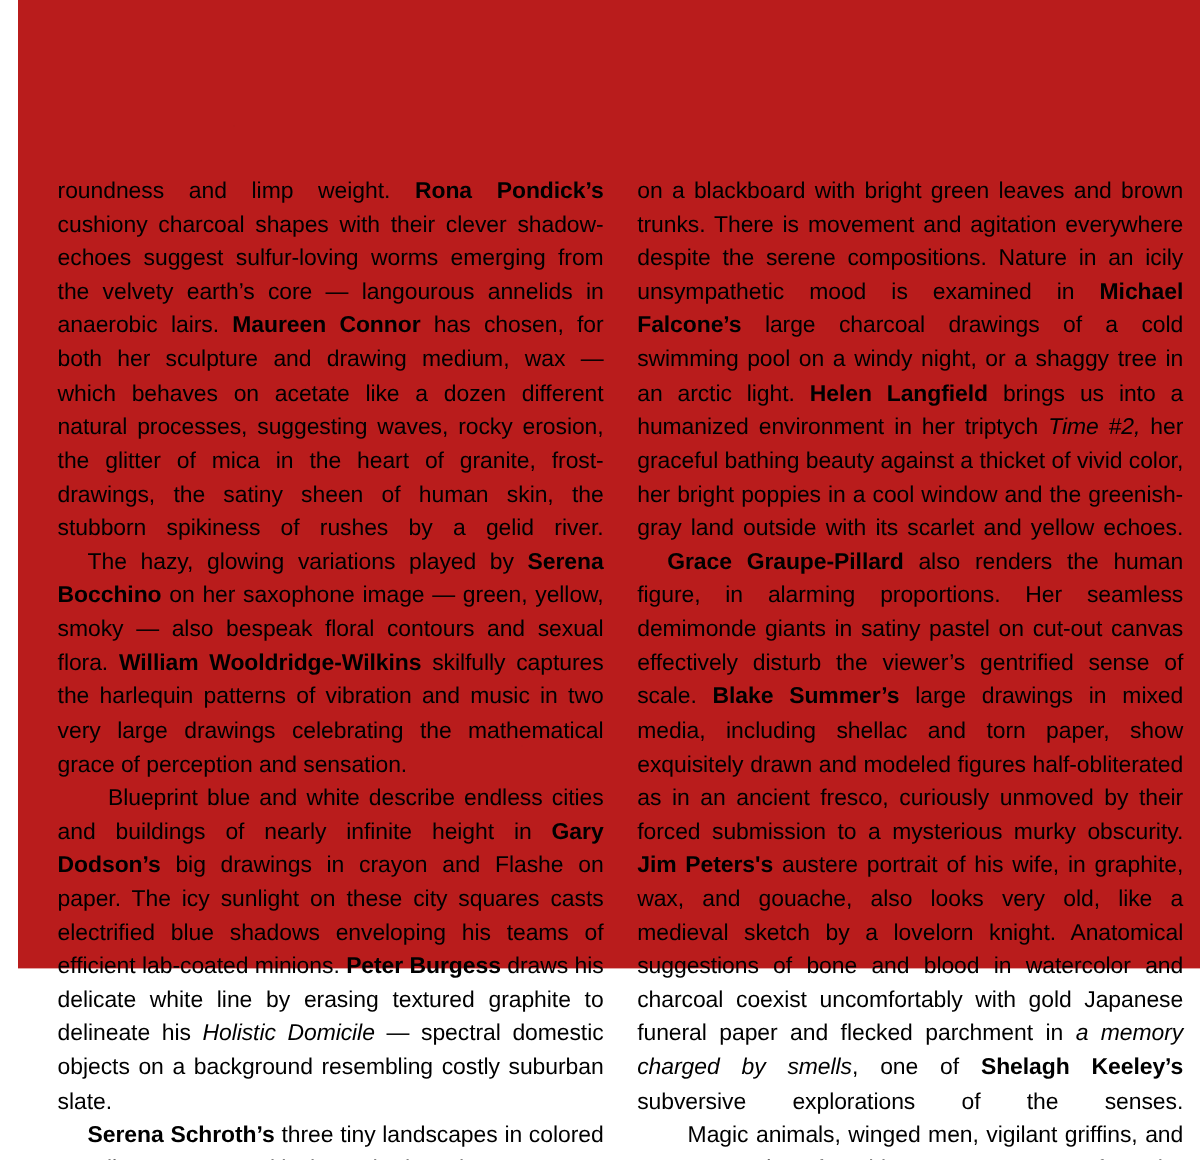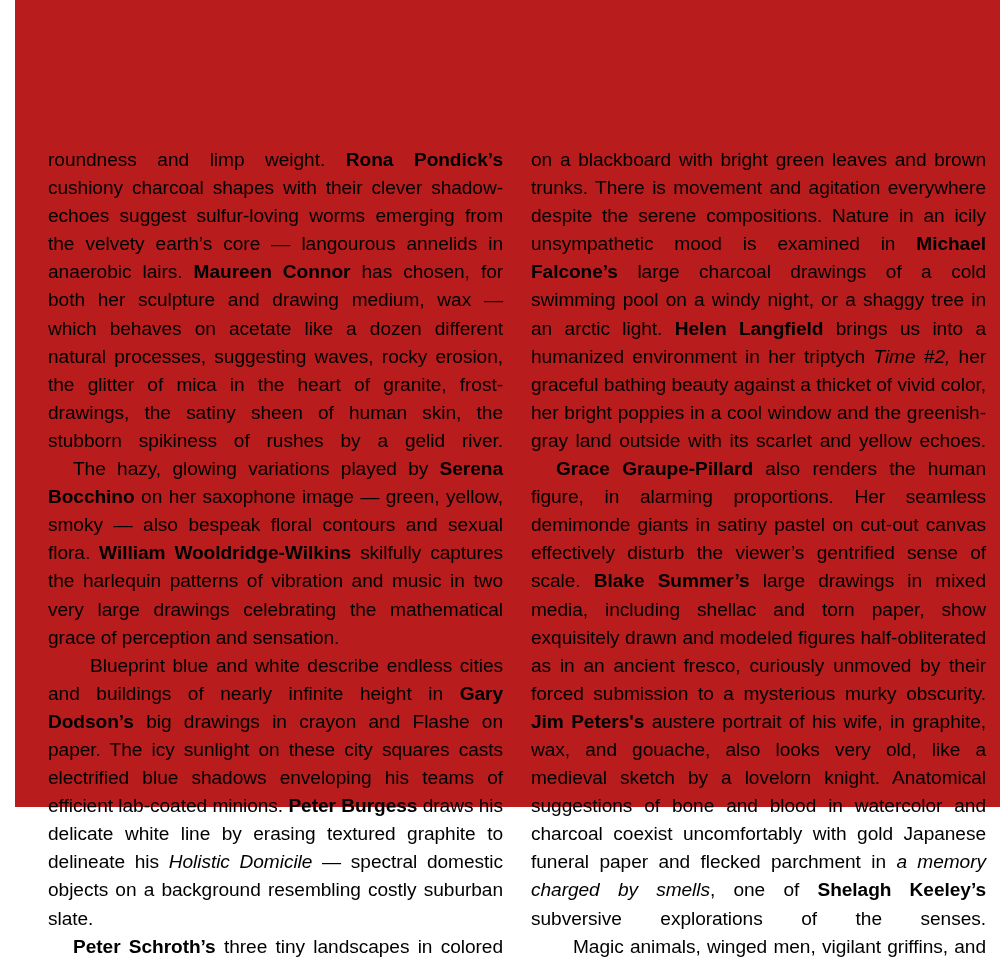--- a/index.html
+++ b/index.html
@@ -80,21 +80,21 @@
 </head>
 <body>
 
 <div class="page">
   <div class="columns">
 
     <div class="column">
         <p class="para runon" id="p-left-1"><span>roundness and limp weight.  </span><b>Rona Pondick’s</b><span> cushiony charcoal shapes with their clever shadow-echoes suggest sulfur-loving worms emerging from the velvety earth’s core — langourous annelids in anaerobic lairs. </span><b>Maureen Connor</b><span> has chosen, for both her sculpture and drawing medium, wax — which behaves on acetate like a dozen different natural processes, suggesting waves, rocky erosion, the glitter of mica in the heart of granite, frost-drawings, the satiny sheen of human skin, the stubborn spikiness of rushes by a gelid river.</span></p>
         <p class="para indent" id="p-left-2"><span>The hazy, glowing variations played by </span><b>Serena Bocchino</b><span> on her saxophone image — green, yellow, smoky — also bespeak floral contours and sexual flora.  </span><b>William Wooldridge-Wilkins</b><span> skilfully captures the harlequin patterns of vibration and music in two very large drawings celebrating the mathematical grace of perception and sensation.</span></p>
         <p class="para indent-wide" id="p-left-3"><span>Blueprint blue and white describe endless cities and buildings of nearly infinite height in </span><b>Gary Dodson’s</b><span> big drawings in crayon and Flashe on paper.  The icy sunlight on these city squares casts electrified blue shadows enveloping his teams of efficient lab-coated minions.  </span><b>Peter Burgess</b><span> draws his delicate white line by erasing textured graphite to delineate his </span><i>Holistic Domicile</i><span> — spectral domestic objects on a background resembling costly suburban slate.</span></p>
-        <p class="para indent runon" id="p-left-4"><b>Peter Schroth’s</b><span> three tiny landscapes in colored pencil, seen more with the rods than the cones, are like a sleepy cat’s most peaceful dreams, containing truncated trees and poles in a pointillist mist, with just a whisper of color.  </span></p>
+        <p class="para indent runon" id="p-left-4"><b>Serena Schroth’s</b><span> three tiny landscapes in colored pencil, seen more with the rods than the cones, are like a sleepy cat’s most peaceful dreams, containing truncated trees and poles in a pointillist mist, with just a whisper of color.  </span></p>
       </div>
 
     <div class="column">
         <p class="para runon" id="p-right-1"><span>on a blackboard with bright green leaves and brown trunks.  There is movement and agitation everywhere despite the serene compositions.  Nature in an icily unsympathetic mood is examined in </span><b>Michael Falcone’s</b><span> large charcoal drawings of a cold swimming pool on a windy night, or a shaggy tree in an arctic light. </span><b>Helen Langfield</b><span> brings us into a humanized environment in her triptych </span><i>Time #2,</i><span> her graceful bathing beauty against a thicket of vivid color, her bright poppies in a cool window and the greenish-gray land outside with its scarlet and yellow echoes.</span></p>
         <p class="para indent runon" id="p-right-2"><b>Grace Graupe-Pillard</b><span> also renders the human figure, in alarming proportions.  Her seamless demimonde giants in satiny pastel on cut-out canvas effectively disturb the viewer’s gentrified sense of scale. </span><b>Blake Summer’s</b><span> large drawings in mixed media, including shellac and torn paper, show exquisitely drawn and modeled figures half-obliterated as in an ancient fresco, curiously unmoved by their forced submission to a mysterious murky obscurity. </span><b>Jim Peters's</b><span> austere portrait of his wife, in graphite, wax, and gouache, also looks very old, like a medieval sketch by a lovelorn knight. Anatomical suggestions of bone and blood in watercolor and charcoal coexist uncomfortably with gold Japanese funeral paper and flecked parchment in </span><i>a memory charged by smells</i><span>, one of </span><b>Shelagh Keeley’s</b><span> subversive explorations of the senses.</span></p>
         <p class="para indent-wide runon" id="p-right-3"><span>Magic animals, winged men, vigilant griffins, and vast spectacles of mythic carnage reappear from the depths of our natural and supernatural history. </span></p>
       </div>
 
   </div>
 </div>

